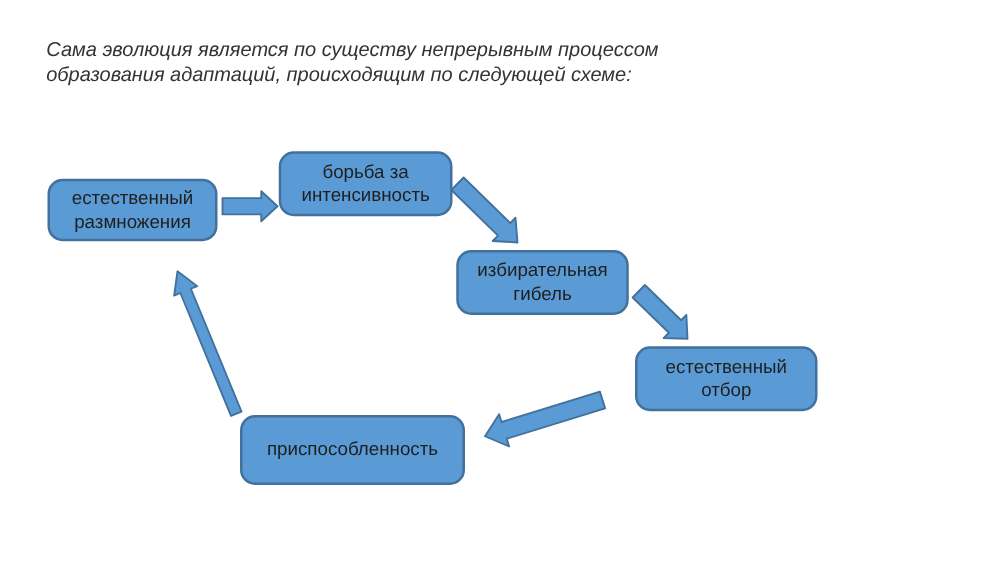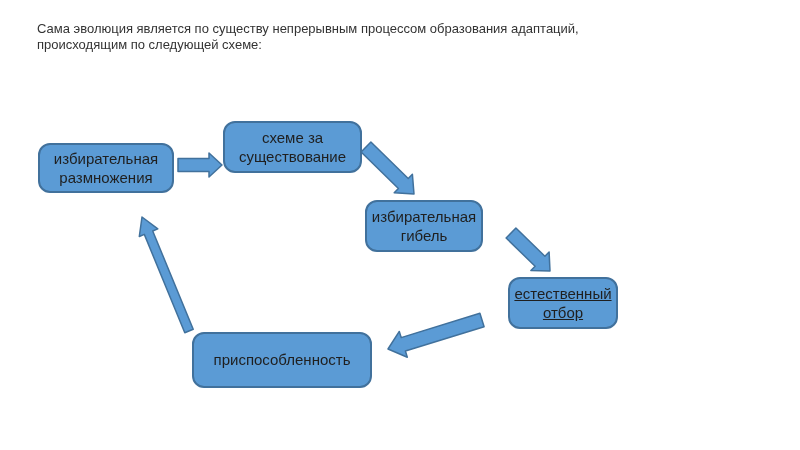--- a/index.html
+++ b/index.html
@@ -2,22 +2,22 @@
 <html style="--background: #ffffff; --title_text: #333333; --node_fill: #5b9bd5; --node_border: #41719c; --node_text: #1f1f1f;"><head>
 <meta charset="utf-8">
 <style>
   html,body{margin:0;padding:0;background:#888;}
   .slide{
     position:relative;width:800px;height:450px;overflow:hidden;
     background:var(--background,#fff);
     font-family:"Liberation Sans",sans-serif;
   }
   .title{
-    position:absolute;left:37px;top:21px;width:565px;
-    font-size:13px;line-height:1.25;color:var(--title_text,#333);
+    position:absolute;left:37px;top:31px;width:565px;
+    font-size:16px;line-height:1.25;color:var(--title_text,#333);font-style:italic;
   }
   .scheme-line{
     position:absolute;left:37px;top:86px;width:745px;
     font-size:10px;line-height:1.2;color:var(--title_text,#333);
     white-space:nowrap;
   }
   .arrows{position:absolute;left:0;top:0;width:800px;height:450px;}
   .arrow{
     fill:var(--node_fill,#5b9bd5);
     stroke:var(--node_border,#41719c);
@@ -30,47 +30,47 @@
     border:2px solid var(--node_border,#41719c);
     border-radius:12px;
     font-size:15px;line-height:1.3;color:var(--node_text,#1f1f1f);
     text-align:center;
   }
   .node span{display:block;}
   .n1{left:38px;top:143px;width:136px;height:50px;}
   .n1 span{max-width:112px;}
   .n2{left:223px;top:121px;width:139px;height:52px;}
   .n2 span{max-width:118px;}
-  .n3{left:365px;top:200px;width:118px;height:52px;}
+  .n3{left:365px;top:200px;width:138px;height:52px;}
   .n3 span{max-width:112px;}
-  .n4{left:508px;top:277px;width:110px;height:52px;text-decoration:underline;}
+  .n4{left:508px;top:277px;width:146px;height:52px;}
   .n4 span{max-width:105px;}
   .n5{left:192px;top:332px;width:180px;height:56px;}
 </style>
 </head>
 <body>
 
 <div class="slide">
 
   <div class="title">Сама эволюция является по существу непрерывным процессом образования адаптаций, происходящим по следующей схеме:</div>
 
 
   <svg class="arrows" viewBox="0 0 800 450" xmlns="http://www.w3.org/2000/svg" aria-hidden="true">
     <polygon class="arrow" points="178,158.5 209,158.5 209,153 222,165 209,177 209,171.5 178,171.5"></polygon>
     <polygon class="arrow" points="361.1,152 398.4,188.5 394.2,192.8 414,194 412.4,174.2 408.2,178.5 370.9,142"></polygon>
     <polygon class="arrow" points="506.1,238 535.1,266.2 530.9,270.5 550,271 549.1,251.9 544.9,256.2 515.9,228"></polygon>
     <polygon class="arrow" points="479.9,313.3 401.2,337.6 399.3,331.4 388,349 407.3,357.2 405.4,351 484.1,326.7"></polygon>
     <polygon class="arrow" points="193.2,329.3 152.7,231 157.8,228.9 142,217 139.3,236.5 144.3,234.4 184.8,332.7"></polygon>
   </svg>
 
   <div class="node n1">
-    <span>избирательная размножения</span>
+    <span>естественный размножения</span>
   </div>
   <div class="node n2">
-    <span>схеме за существование</span>
+    <span>борьба за интенсивность</span>
   </div>
   <div class="node n3">
     <span>избирательная гибель</span>
   </div>
   <div class="node n4">
     <span>естественный отбор</span>
   </div>
   <div class="node n5">
     <span>приспособленность</span>
   </div>

